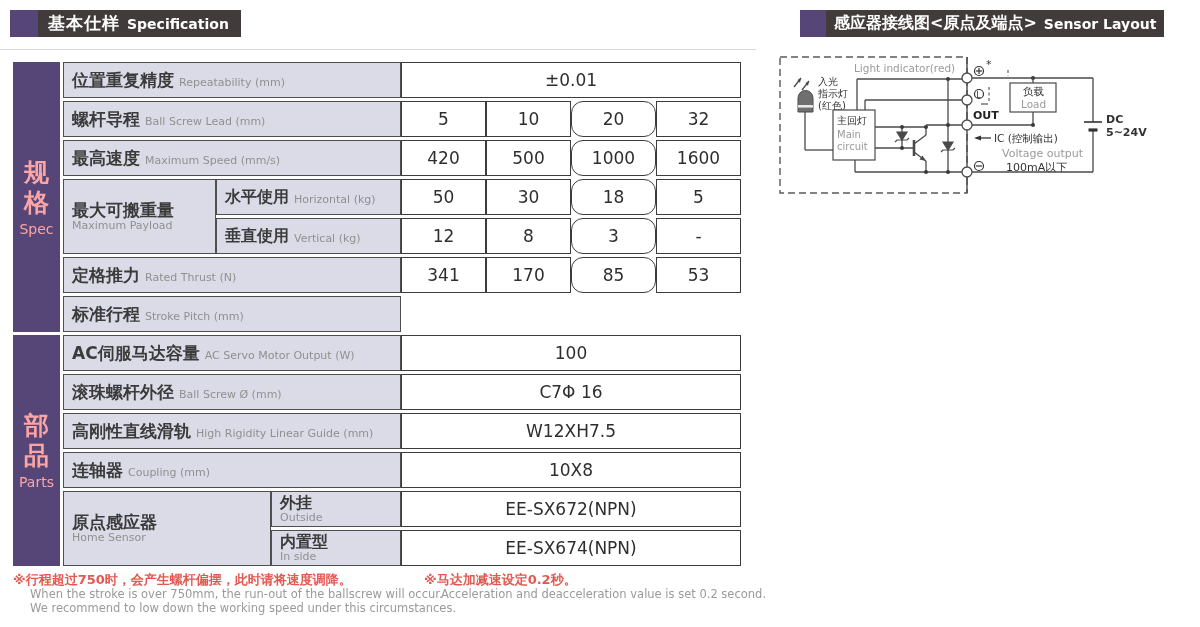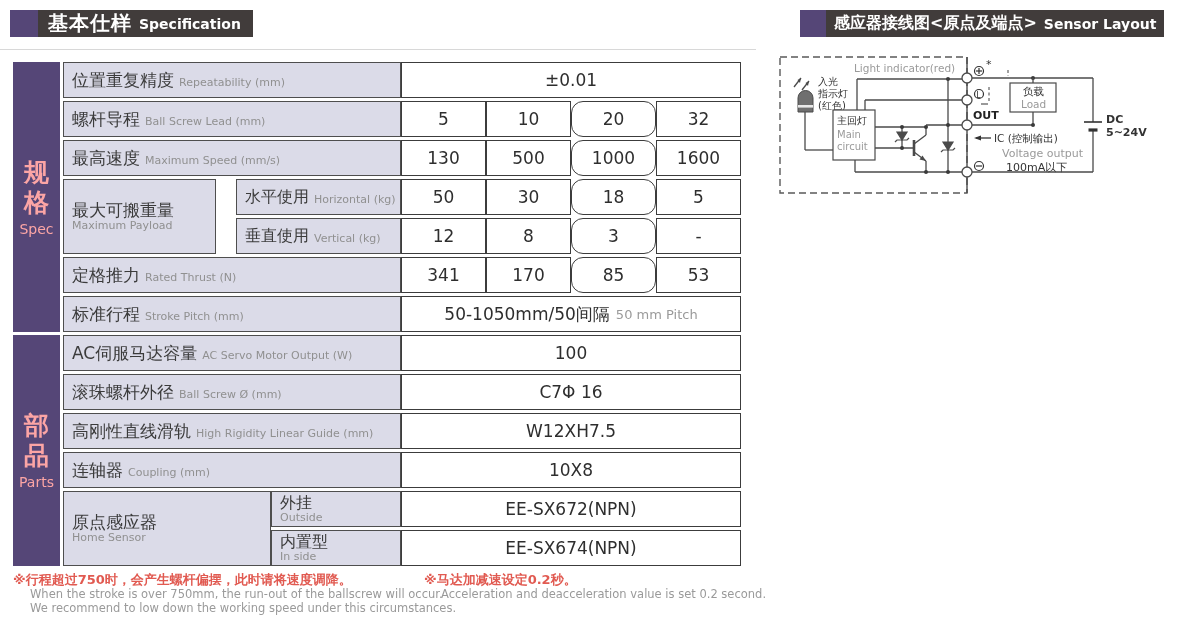--- a/index.html
+++ b/index.html
@@ -6,21 +6,21 @@
   body{
     width:1200px;height:627px;position:relative;background:#ffffff;
     font-family:"DejaVu Sans","Liberation Sans",sans-serif;
     -webkit-font-smoothing:antialiased;overflow:hidden;
   }
   
   .hdr{position:absolute;top:10px;height:27px;display:flex;}
   .hdr-sq{width:28px;height:27px;background:#554677;}
   .hdr-bar{background:#413c3b;color:#fff;display:flex;align-items:center;
            padding:0 12px 0 10px;white-space:nowrap;}
-  .hdr-zh{font-size:20px;font-weight:bold;letter-spacing:1px;}
+  .hdr-zh{font-size:17px;font-weight:bold;letter-spacing:1px;}
   .hdr-en{font-size:14px;margin-left:7px;font-weight:600;}
   .topline{position:absolute;left:0;top:49px;width:756px;height:1px;background:#d8d8d8;}
 
   
   .table{
     position:absolute;left:13px;top:62px;
     display:grid;
     grid-template-columns:47px 3px 153px 55px 130px 85px 85px 85px 85px;
     grid-template-rows:repeat(13,36px);
     row-gap:3px;
@@ -29,29 +29,29 @@
     grid-column:1;background:#554677;color:#fca5a5;
     display:flex;flex-direction:column;align-items:center;justify-content:center;
   }
   .sec-zh{font-size:25px;font-weight:bold;width:1.1em;text-align:center;
           word-break:break-all;line-height:1.2;}
   .sec-en{font-size:14px;margin-top:3px;}
   .lbl{
     background:#dbdbe8;border:1px solid #4e4e4e;
     display:flex;align-items:center;padding-left:8px;overflow:hidden;
   }
-  .lbl .zh{font-size:17px;font-weight:400;color:#3b3b3b;white-space:nowrap;}
+  .lbl .zh{font-size:17px;font-weight:700;color:#3b3b3b;white-space:nowrap;}
   .lbl .en{font-size:11px;color:#909090;margin-left:5px;white-space:nowrap;position:relative;top:2px;}
   .lbl.sub .zh{font-size:16px;}
   .lbl.stack{flex-direction:column;align-items:flex-start;justify-content:center;padding-left:8px;}
   .lbl.stack .en{margin-left:0;top:0;line-height:1.1;}
   .lbl.stack .zh{line-height:1.1;}
   .c35{grid-column:3/6;}
   .c3{grid-column:3/4;}
-  .c45{grid-column:4/6;margin-left:20px;}
+  .c45{grid-column:4/6;}
   .c34{grid-column:3/5;}
   .c5{grid-column:5/6;}
   .val{
     background:#fff;border:1px solid #3c3c3c;color:#2e2e2e;
     display:flex;align-items:center;justify-content:center;
     font-size:17px;white-space:nowrap;
   }
   .vspan{grid-column:6/10;}
   .v1{grid-column:6;} .v2{grid-column:7;} .v3{grid-column:8;border-radius:12px;} .v4{grid-column:9;}
   .val .unit{font-size:13px;color:#9a9a9a;margin-left:6px;}
@@ -108,21 +108,21 @@
   </div>
   <div class="val v1" style="grid-row:2">5</div>
   <div class="val v2" style="grid-row:2">10</div>
   <div class="val v3" style="grid-row:2">20</div>
   <div class="val v4" style="grid-row:2">32</div>
 
   <div class="lbl c35" style="grid-row:3">
     <span class="zh">最高速度</span>
     <span class="en">Maximum Speed (mm/s)</span>
   </div>
-  <div class="val v1" style="grid-row:3">130</div>
+  <div class="val v1" style="grid-row:3">420</div>
   <div class="val v2" style="grid-row:3">500</div>
   <div class="val v3" style="grid-row:3">1000</div>
   <div class="val v4" style="grid-row:3">1600</div>
 
   <div class="lbl stack c3" style="grid-row:4/6">
     <span class="zh">最大可搬重量</span>
     <span class="en">Maximum Payload</span>
   </div>
   <div class="lbl sub c45" style="grid-row:4">
     <span class="zh">水平使用</span>
@@ -147,24 +147,20 @@
     <span class="en">Rated Thrust (N)</span>
   </div>
   <div class="val v1" style="grid-row:6">341</div>
   <div class="val v2" style="grid-row:6">170</div>
   <div class="val v3" style="grid-row:6">85</div>
   <div class="val v4" style="grid-row:6">53</div>
 
   <div class="lbl c35" style="grid-row:7">
     <span class="zh">标准行程</span>
     <span class="en">Stroke Pitch (mm)</span>
-  </div>
-  <div class="val vspan" style="grid-row:7">
-    <span>50-1050mm/50间隔</span>
-    <span class="unit">50 mm Pitch</span>
   </div>
 
   <div class="lbl c35" style="grid-row:8">
     <span class="zh">AC伺服马达容量</span>
     <span class="en">AC Servo Motor Output (W)</span>
   </div>
   <div class="val vspan" style="grid-row:8">100</div>
 
   <div class="lbl c35" style="grid-row:9">
     <span class="zh">滚珠螺杆外径</span>

